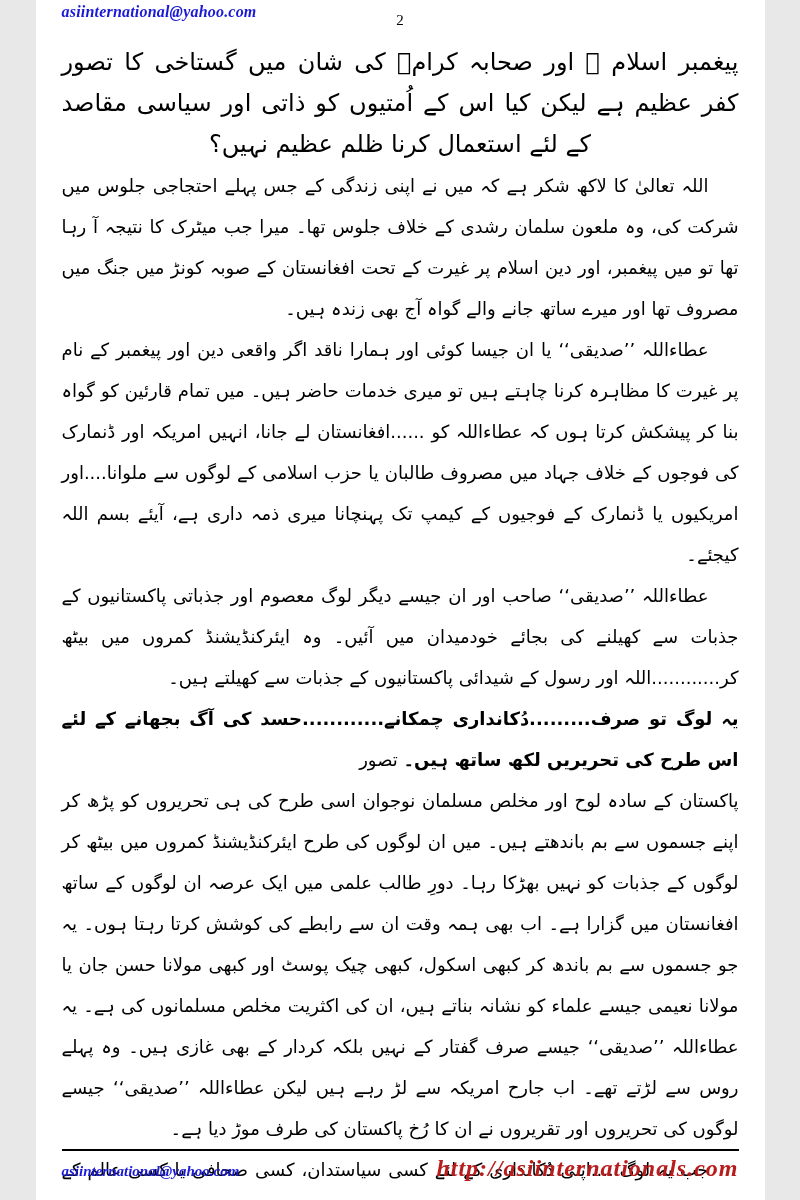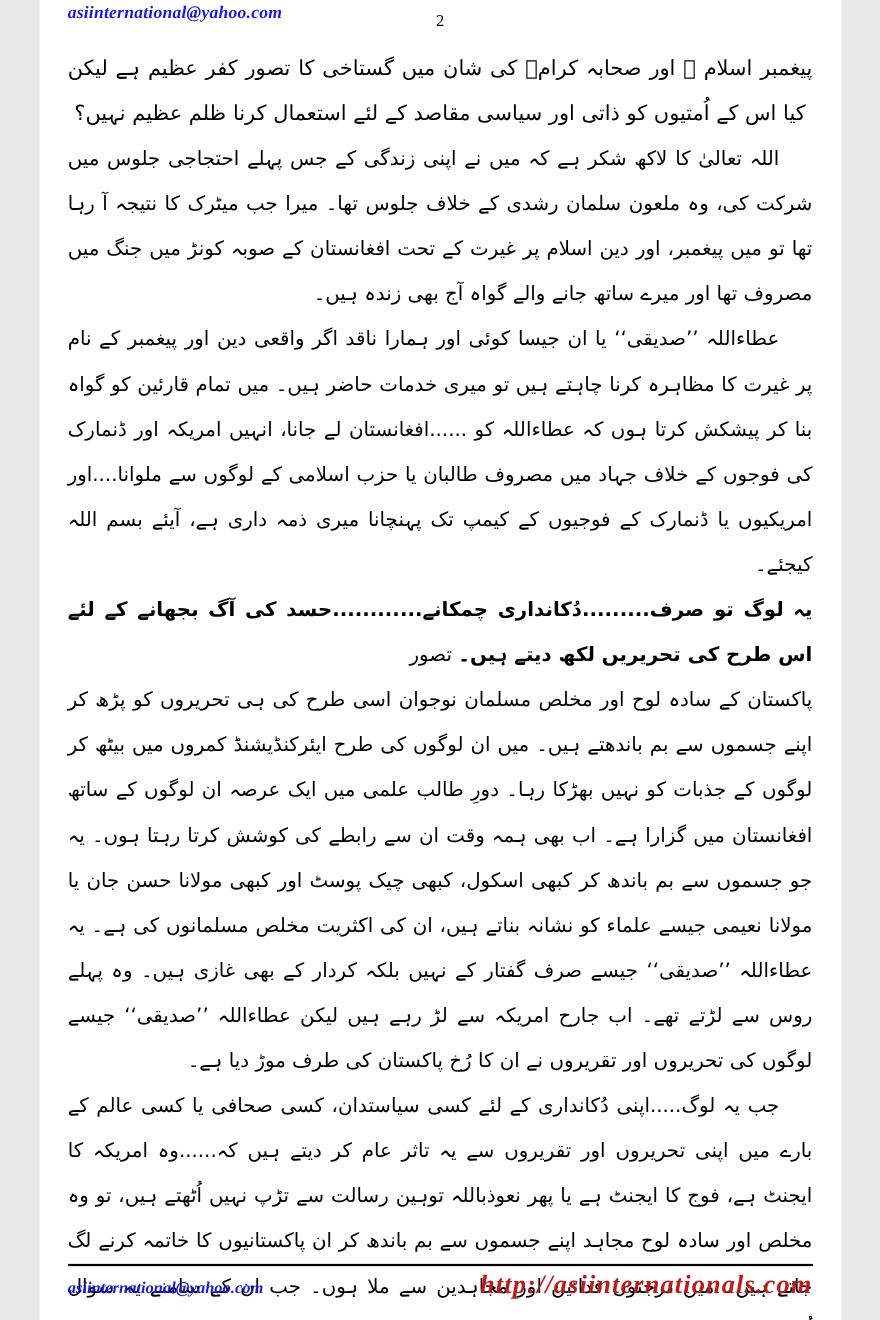--- a/index.html
+++ b/index.html
@@ -45,21 +45,21 @@
     font-family: "DejaVu Sans", sans-serif;
     font-size: 18px;
     line-height: 41px;
     color: #000000;
     text-align: justify;
   }
   .content p { margin: 0; }
   .para-heading {
     text-align: justify;
     text-align-last: center;
-    font-size: 19px;
+    font-size: 24px;
   }
   .indent-first { text-indent: 30px; }
   .para-bold-line .bold-part { font-weight: bold; }
   .para-bold-line .tail-part { font-weight: normal; }
 
   
   .footer {
     position: absolute;
     left: 26px; right: 26px;
     bottom: 18px;
@@ -99,23 +99,24 @@
 
   <div class="content">
 
     <p class="para-heading">پیغمبر اسلام ﷺ اور صحابہ کرامؓ کی شان میں گستاخی کا تصور کفر عظیم ہے لیکن کیا اس کے اُمتیوں کو ذاتی اور سیاسی مقاصد کے لئے استعمال کرنا ظلم عظیم نہیں؟</p>
 
 
     <p class="indent-first">اللہ تعالیٰ کا لاکھ شکر ہے کہ میں نے اپنی زندگی کے جس پہلے احتجاجی جلوس میں شرکت کی، وہ ملعون سلمان رشدی کے خلاف جلوس تھا۔ میرا جب میٹرک کا نتیجہ آ رہا تھا تو میں پیغمبر، اور دین اسلام پر غیرت کے تحت افغانستان کے صوبہ کونڑ میں جنگ میں مصروف تھا اور میرے ساتھ جانے والے گواہ آج بھی زندہ ہیں۔</p>
 
     <p class="indent-first">عطاءاللہ ’’صدیقی‘‘ یا ان جیسا کوئی اور ہمارا ناقد اگر واقعی دین اور پیغمبر کے نام پر غیرت کا مظاہرہ کرنا چاہتے ہیں تو میری خدمات حاضر ہیں۔ میں تمام قارئین کو گواہ بنا کر پیشکش کرتا ہوں کہ عطاءاللہ کو ......افغانستان لے جانا، انہیں امریکہ اور ڈنمارک کی فوجوں کے خلاف جہاد میں مصروف طالبان یا حزب اسلامی کے لوگوں سے ملوانا....اور امریکیوں یا ڈنمارک کے فوجیوں کے کیمپ تک پہنچانا میری ذمہ داری ہے، آیئے بسم اللہ کیجئے۔</p>
 
+    <p class="indent-first">عطاءاللہ ’’صدیقی‘‘ صاحب اور ان جیسے دیگر لوگ معصوم اور جذباتی پاکستانیوں کے جذبات سے کھیلنے کی بجائے خودمیدان میں آئیں۔ وہ ایئرکنڈیشنڈ کمروں میں بیٹھ کر............اللہ اور رسول کے شیدائی پاکستانیوں کے جذبات سے کھیلتے ہیں۔</p>
 
     <p class="para-bold-line">
-      <span class="bold-part">یہ لوگ تو صرف.........دُکانداری چمکانے............حسد کی آگ بجھانے کے لئے اس طرح کی تحریریں لکھ دیتے ہیں۔</span><span class="tail-part"> تصور</span>
+      <span class="bold-part">یہ لوگ تو صرف.........دُکانداری چمکانے............حسد کی آگ بجھانے کے لئے اس طرح کی تحریریں لکھ ساتھ ہیں۔</span><span class="tail-part"> تصور</span>
     </p>
 
     <p>پاکستان کے سادہ لوح اور مخلص مسلمان نوجوان اسی طرح کی ہی تحریروں کو پڑھ کر اپنے جسموں سے بم باندھتے ہیں۔ میں ان لوگوں کی طرح ایئرکنڈیشنڈ کمروں میں بیٹھ کر لوگوں کے جذبات کو نہیں بھڑکا رہا۔ دورِ طالب علمی میں ایک عرصہ ان لوگوں کے ساتھ افغانستان میں گزارا ہے۔ اب بھی ہمہ وقت ان سے رابطے کی کوشش کرتا رہتا ہوں۔ یہ جو جسموں سے بم باندھ کر کبھی اسکول، کبھی چیک پوسٹ اور کبھی مولانا حسن جان یا مولانا نعیمی جیسے علماء کو نشانہ بناتے ہیں، ان کی اکثریت مخلص مسلمانوں کی ہے۔ یہ عطاءاللہ ’’صدیقی‘‘ جیسے صرف گفتار کے نہیں بلکہ کردار کے بھی غازی ہیں۔ وہ پہلے روس سے لڑتے تھے۔ اب جارح امریکہ سے لڑ رہے ہیں لیکن عطاءاللہ ’’صدیقی‘‘ جیسے لوگوں کی تحریروں اور تقریروں نے ان کا رُخ پاکستان کی طرف موڑ دیا ہے۔</p>
 
     <p class="indent-first">جب یہ لوگ.....اپنی دُکانداری کے لئے کسی سیاستدان، کسی صحافی یا کسی عالم کے بارے میں اپنی تحریروں اور تقریروں سے یہ تاثر عام کر دیتے ہیں کہ......وہ امریکہ کا ایجنٹ ہے، فوج کا ایجنٹ ہے یا پھر نعوذباللہ توہین رسالت سے تڑپ نہیں اُٹھتے ہیں، تو وہ مخلص اور سادہ لوح مجاہد اپنے جسموں سے بم باندھ کر ان پاکستانیوں کا خاتمہ کرنے لگ جاتے ہیں۔ میں درجنوں فدائین اور مجاہدین سے ملا ہوں۔ جب ان کے سامنے یہ سوال اُٹھاتا ہوں کہ انہوں نے فلاں مسلمان پاکستانی کو کیوں مارنے کا حکم صادر کیا..... یا کیوں مارنا چاہتے ہیں تو ان کی گفتگو سے یہ نتیجہ سامنے آتا ہے کہ وہ اپنی دانست میں پورے اخلاص کے ساتھ اس پاکستانی مسلمان کو واجب القتل سمجھ رہے ہوتے ہیں اور جب آپ ان کے ساتھ مکالمہ کریں تو وہ دلیل کے طور پر عطاءاللہ</p>
 
   </div>
 
   <div class="footer">
     <span class="footer-email">asiinternational@yahoo.com</span>

